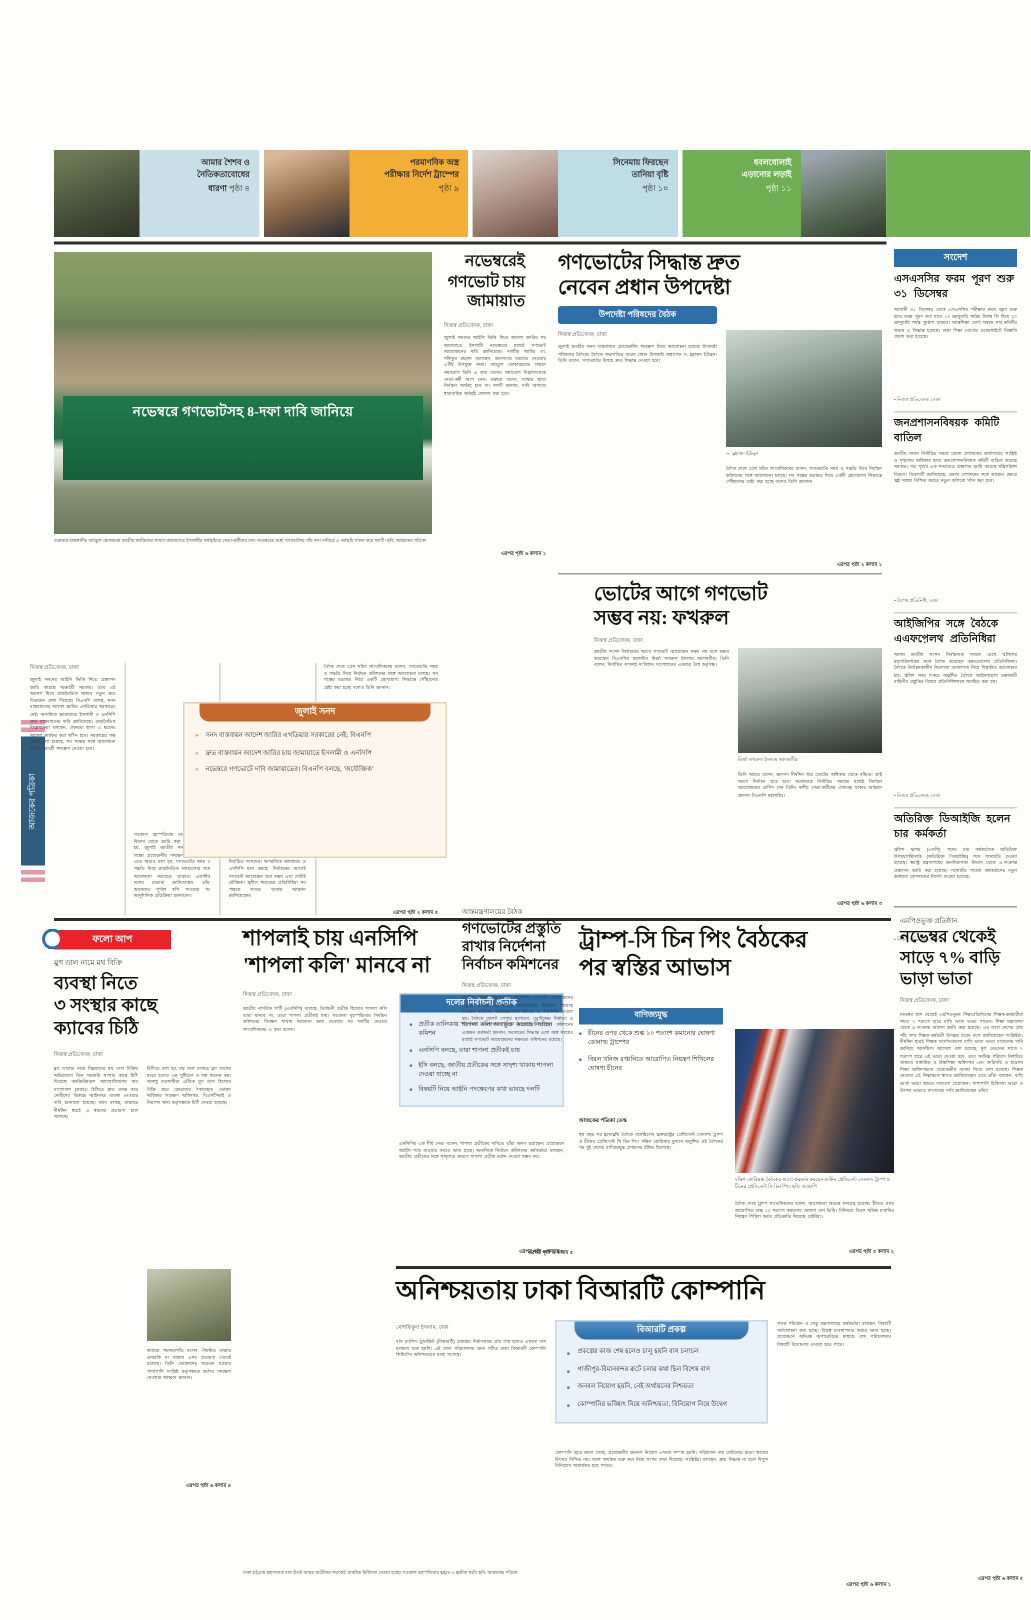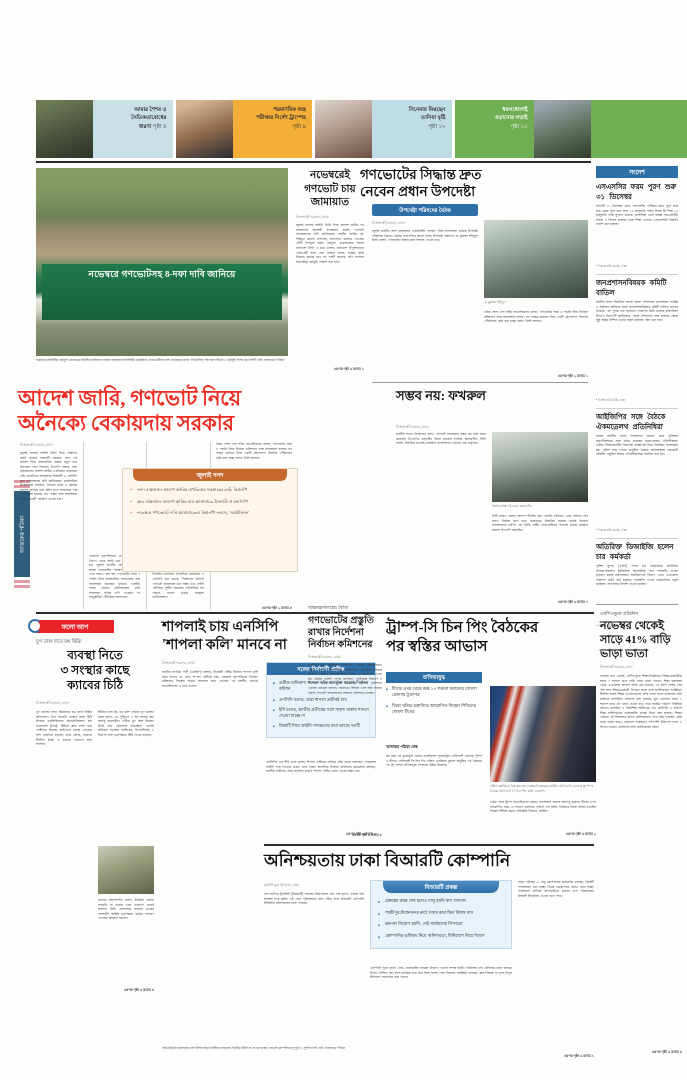--- a/index.html
+++ b/index.html
@@ -143,27 +143,27 @@
   }
   #sanad li::before {
     content: "»"; position: absolute; left: 0; top: 0; color: #c4682e;
   }
 
   
   .kicker-head {
     font-weight: bold; color: #111; font-family: "Liberation Serif", serif;
   }
   #c1-head {
-    position: absolute; left: 296px; top: 168px; width: 68px;
-    font-size: 10.5px; line-height: 13.5px; text-align: center;
+    position: absolute; left: 282px; top: 168px; width: 68px;
+    font-size: 10.5px; line-height: 13.5px; text-align: right;
   }
   #c1-body { position: absolute; left: 296px; top: 214px; width: 68px; height: 170px; }
 
   #c2-head {
-    position: absolute; left: 360px; top: 166px; width: 216px;
+    position: absolute; left: 372px; top: 166px; width: 216px;
     font-size: 13.5px; line-height: 17px;
   }
   #label-cabinet {
     position: absolute; left: 372px; top: 204px; width: 106px; height: 12px;
     background: #2f6fa8; color: #fff; font-size: 5.4px; font-weight: bold;
     line-height: 12px; text-align: center; border-radius: 2px;
   }
   #c2-body { position: absolute; left: 372px; top: 220px; width: 106px; height: 162px; }
   #c2-photo {
     position: absolute; left: 484px; top: 220px; width: 104px; height: 78px;
@@ -220,21 +220,20 @@
     background: #fff;
   }
   #followup-kicker {
     position: absolute; left: 36px; top: 638px; width: 118px;
     font-size: 5px; color: #444;
   }
   #followup-head {
     position: absolute; left: 36px; top: 648px; width: 118px;
     font-size: 12px; line-height: 15px; font-weight: bold; color: #111;
     font-family: "Liberation Serif", serif;
-    text-align: center;
   }
   #followup-byline { position: absolute; left: 36px; top: 700px; width: 118px; }
   #followup-body { position: absolute; left: 36px; top: 710px; width: 56px; height: 290px; }
   #followup-body2 { position: absolute; left: 98px; top: 710px; width: 56px; height: 130px; }
   #followup-photo {
     position: absolute; left: 98px; top: 846px; width: 56px; height: 48px;
     background: linear-gradient(160deg,#c8cbb8 0%,#9aa07e 40%,#5d6448 100%);
   }
   #followup-body3 { position: absolute; left: 98px; top: 898px; width: 56px; height: 100px; }
 
@@ -405,24 +404,20 @@
     <div class="bar"></div>
   </div>
 
   <div id="lead-photo">
     <div class="banner">
       <div>নভেম্বরে গণভোটসহ 8-দফা দাবি জানিয়ে</div>
     </div>
   </div>
   <div id="lead-caption">শুক্রবার রাজধানীর বায়তুল মোকাররম জাতীয় মসজিদের সামনে জামায়াতে ইসলামীর কর্মসূচিতে নেতা-কর্মীদের ঢল। নভেম্বরের মধ্যে গণভোটসহ পাঁচ দফা দাবিতে এ কর্মসূচি পালন করে দলটি। ছবি: আজকের পত্রিকা</div>
 
-  <div id="lead-head">
-    <div>আদেশ জারি, গণভোট নিয়ে</div>
-    <div>অনৈক্যে বেকায়দায় সরকার</div>
-  </div>
 
   <div id="leadcols">
     <div class="col">
       <div class="byline">
         <span>নিজস্ব প্রতিবেদক,</span>
         <span>ঢাকা</span>
       </div>
       <div class="bodytext" style="height:150px">জুলাই সনদের আইনি ভিত্তি দিতে প্রজ্ঞাপন জারি করেছে অন্তর্বর্তী সরকার। তবে এই আদেশ ঘিরে রাজনৈতিক অঙ্গনে নতুন করে বিভাজন দেখা দিয়েছে। বিএনপি বলছে, সনদ বাস্তবায়নের আদেশ জারির এখতিয়ার সরকারের নেই। অন্যদিকে জামায়াতে ইসলামী ও এনসিপি দ্রুত বাস্তবায়নের দাবি জানিয়েছে। রাজনৈতিক বিশ্লেষকেরা বলছেন, ঐকমত্য ছাড়া এ ধরনের আদেশ কার্যকর করা কঠিন হবে। সরকারের পক্ষ থেকে বলা হয়েছে, সব পক্ষের সঙ্গে আলোচনা করেই পরবর্তী পদক্ষেপ নেওয়া হবে।</div>
     </div>
     <div class="col vrule" style="padding-left:5px">
@@ -474,20 +469,21 @@
   </div>
   <div id="c2-photo"></div>
   <div id="c2-photocap">ড. মুহাম্মদ ইউনূস</div>
   <div id="c2-body2">
     <div class="bodytext" style="height:62px">বৈঠক শেষে প্রেস সচিব সাংবাদিকদের বলেন, গণভোটের সময় ও পদ্ধতি নিয়ে নির্বাচন কমিশনের সঙ্গে আলোচনা চলছে। সব পক্ষের মতামত নিয়ে একটি গ্রহণযোগ্য সিদ্ধান্তে পৌঁছানোর চেষ্টা করা হচ্ছে বলেও তিনি জানান।</div>
     <div class="contd">এরপর পৃষ্ঠা ২ কলাম ১</div>
   </div>
 
   <div class="hsep" style="left:372px;top:382px;width:216px;"></div>
   <div id="c3-head" class="kicker-head">
+    <div>ভোটের আগে গণভোট</div>
     <div>সম্ভব নয়: ফখরুল</div>
   </div>
   <div id="c3-byline" class="byline">
     <span>নিজস্ব প্রতিবেদক,</span>
     <span>ঢাকা</span>
   </div>
   <div id="c3-body" class="bodytext">জাতীয় সংসদ নির্বাচনের আগে গণভোট আয়োজন সম্ভব নয় বলে মন্তব্য করেছেন বিএনপির মহাসচিব মির্জা ফখরুল ইসলাম আলমগীর। তিনি বলেন, নির্বাচিত সংসদই সংবিধান সংশোধনের একমাত্র বৈধ কর্তৃপক্ষ।</div>
   <div id="c3-photo"></div>
   <div id="c3-photocap">মির্জা ফখরুল ইসলাম আলমগীর</div>
   <div id="c3-body2">
@@ -506,21 +502,21 @@
     <div class="sb-sep"></div>
 
     <div class="sb-item">
       <div class="sb-title">জনপ্রশাসনবিষয়ক কমিটি বাতিল</div>
       <div class="bodytext" style="height:96px">জাতীয় সনদে নির্ধারিত সময়ে জেলা প্রশাসকের কার্যালয়ের সংশ্লিষ্ট ও শৃঙ্খলার অধিকার ছাড়া জনপ্রশাসনবিষয়ক কমিটি বাতিল করেছে সরকার। গত পূর্বের এক সভাতেও প্রজ্ঞাপন জারি করেছে মন্ত্রিপরিষদ বিভাগ। বিভাগটি জানিয়েছে, জেলা প্রশাসনের সঙ্গে কাজের ক্ষেত্রে সুষ্ঠু সমন্বয় নিশ্চিত করতে নতুন কাঠামো গঠন করা হবে।</div>
       <div class="sb-foot">• বিশেষ প্রতিনিধি, ঢাকা</div>
     </div>
     <div class="sb-sep"></div>
 
     <div class="sb-item">
-      <div class="sb-title">আইজিপির সঙ্গে বৈঠকে ঐকমত়েলথ প্রতিনিধিরা</div>
+      <div class="sb-title">আইজিপির সঙ্গে বৈঠকে এএফপ়েলথ প্রতিনিধিরা</div>
       <div class="bodytext" style="height:92px">আসন্ন জাতীয় সংসদ নির্বাচনকে সামনে রেখে পুলিশের মহাপরিদর্শকের সঙ্গে বৈঠক করেছেন কমনওয়েলথ প্রতিনিধিদল। বৈঠকে নির্বাচনকালীন নিরাপত্তা ব্যবস্থাপনা নিয়ে বিস্তারিত আলোচনা হয়। পুলিশ সদর দপ্তরে অনুষ্ঠিত বৈঠকে আইনশৃঙ্খলা রক্ষাকারী বাহিনীর প্রস্তুতির বিষয়ে প্রতিনিধিদলকে অবহিত করা হয়।</div>
       <div class="sb-foot">• নিজস্ব প্রতিবেদক, ঢাকা</div>
     </div>
     <div class="sb-sep"></div>
 
     <div class="sb-item">
       <div class="sb-title">অতিরিক্ত ডিআইজি হলেন চার কর্মকর্তা</div>
       <div class="bodytext" style="height:58px">পুলিশ সুপার (এসপি) পদের চার কর্মকর্তাকে অতিরিক্ত উপমহাপরিদর্শক (অতিরিক্ত ডিআইজি) পদে পদোন্নতি দেওয়া হয়েছে। স্বরাষ্ট্র মন্ত্রণালয়ের জননিরাপত্তা বিভাগ থেকে এ-সংক্রান্ত প্রজ্ঞাপন জারি করা হয়েছে। পদোন্নতি পাওয়া কর্মকর্তাদের নতুন কর্মস্থলে যোগদানের নির্দেশ দেওয়া হয়েছে।</div>
       <div class="sb-foot">• নিজস্ব প্রতিবেদক, ঢাকা</div>
     </div>
@@ -607,21 +603,21 @@
       <span>নিজস্ব প্রতিবেদক,</span>
       <span>ঢাকা</span>
     </div>
     <div class="bodytext" style="height:168px">জাতীয় সংসদ নির্বাচনের পাশাপাশি গণভোট আয়োজনের প্রস্তুতি রাখতে মাঠপর্যায়ের কর্মকর্তাদের নির্দেশনা দিয়েছে নির্বাচন কমিশন। আন্তমন্ত্রণালয় বৈঠকে এ নির্দেশনা দেওয়া হয়। বৈঠকে ব্যালট পেপার ছাপানো, ভোটকেন্দ্র নির্ধারণ ও নিরাপত্তা ব্যবস্থাপনা নিয়ে আলোচনা হয়েছে। কমিশনের একজন কর্মকর্তা জানান, সরকারের সিদ্ধান্ত এলে অল্প সময়ের মধ্যেই গণভোট আয়োজনের সক্ষমতা কমিশনের রয়েছে।</div>
     <div class="contd">এরপর পৃষ্ঠা ৬ কলাম ৫</div>
   </div>
 
   <div id="hr-kicker">এমপিওভুক্ত প্রতিষ্ঠান</div>
   <div id="hr-head">
     <div>নভেম্বর থেকেই</div>
-    <div>সাড়ে 41% বাড়ি</div>
+    <div>সাড়ে ৭% বাড়ি</div>
     <div>ভাড়া ভাতা</div>
   </div>
   <div id="hr-byline" class="byline">
     <span>নিজস্ব প্রতিবেদক,</span>
     <span>ঢাকা</span>
   </div>
   <div id="hr-body">
     <div class="bodytext" style="height:374px">নভেম্বর মাস থেকেই এমপিওভুক্ত শিক্ষাপ্রতিষ্ঠানের শিক্ষক-কর্মচারীরা সাড়ে ৭ শতাংশ হারে বাড়ি ভাড়া ভাতা পাবেন। শিক্ষা মন্ত্রণালয় থেকে এ-সংক্রান্ত আদেশ জারি করা হয়েছে। এর ফলে দেশের প্রায় পাঁচ লাখ শিক্ষক-কর্মচারী উপকৃত হবেন বলে জানিয়েছেন সংশ্লিষ্টরা। দীর্ঘদিন ধরেই শিক্ষক সংগঠনগুলো বাড়ি ভাড়া ভাতা বাড়ানোর দাবি জানিয়ে আসছিল। আদেশে বলা হয়েছে, মূল বেতনের সাড়ে ৭ শতাংশ হারে এই ভাতা দেওয়া হবে, তবে সর্বনিম্ন পরিমাণ নির্ধারিত থাকবে। মাধ্যমিক ও উচ্চশিক্ষা অধিদপ্তর এবং কারিগরি ও মাদ্রাসা শিক্ষা অধিদপ্তরকে প্রয়োজনীয় ব্যবস্থা নিতে বলা হয়েছে। শিক্ষক নেতারা এই সিদ্ধান্তকে স্বাগত জানিয়েছেন। তবে তাঁরা বলছেন, বাড়ি ভাড়া ভাতা আরও বাড়ানো প্রয়োজন। পাশাপাশি চিকিৎসা ভাতা ও উৎসব ভাতাও বাড়ানোর দাবি জানিয়েছেন তাঁরা।</div>
     <div class="contd">এরপর পৃষ্ঠা ৬ কলাম ৫</div>
   </div>

